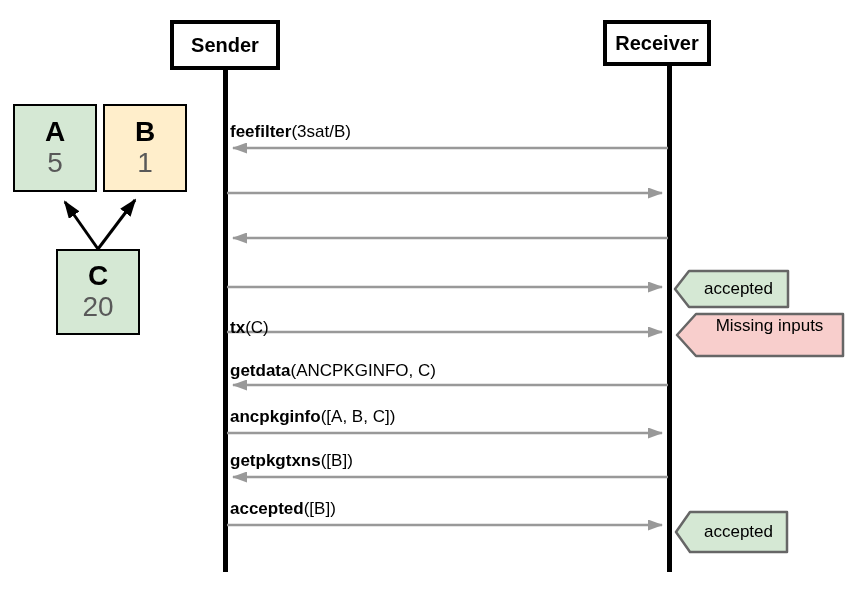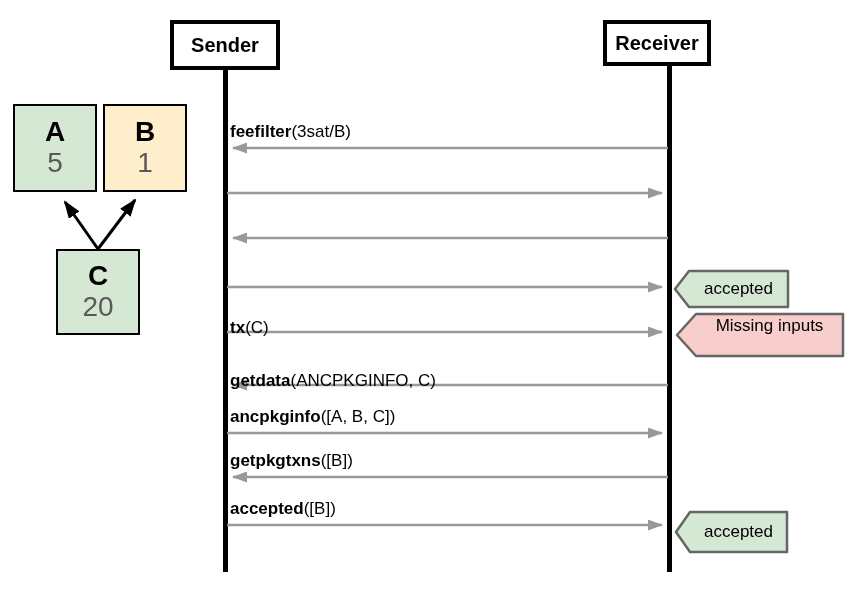--- a/index.html
+++ b/index.html
@@ -93,21 +93,21 @@
     <span class="txid">C</span>
     <span class="txval">20</span>
   </div>
 
   <div class="msg" style="top:120px">
     <span class="fn">feefilter</span><span>(3sat/B)</span>
   </div>
   <div class="msg" style="top:316px">
     <span class="fn">tx</span><span>(C)</span>
   </div>
-  <div class="msg" style="top:369px">
+  <div class="msg" style="top:359px">
     <span class="fn">getdata</span><span>(ANCPKGINFO, C)</span>
   </div>
   <div class="msg" style="top:405px">
     <span class="fn">ancpkginfo</span><span>([A, B, C])</span>
   </div>
   <div class="msg" style="top:449px">
     <span class="fn">getpkgtxns</span><span>([B])</span>
   </div>
   <div class="msg" style="top:497px">
     <span class="fn">accepted</span><span>([B])</span>

